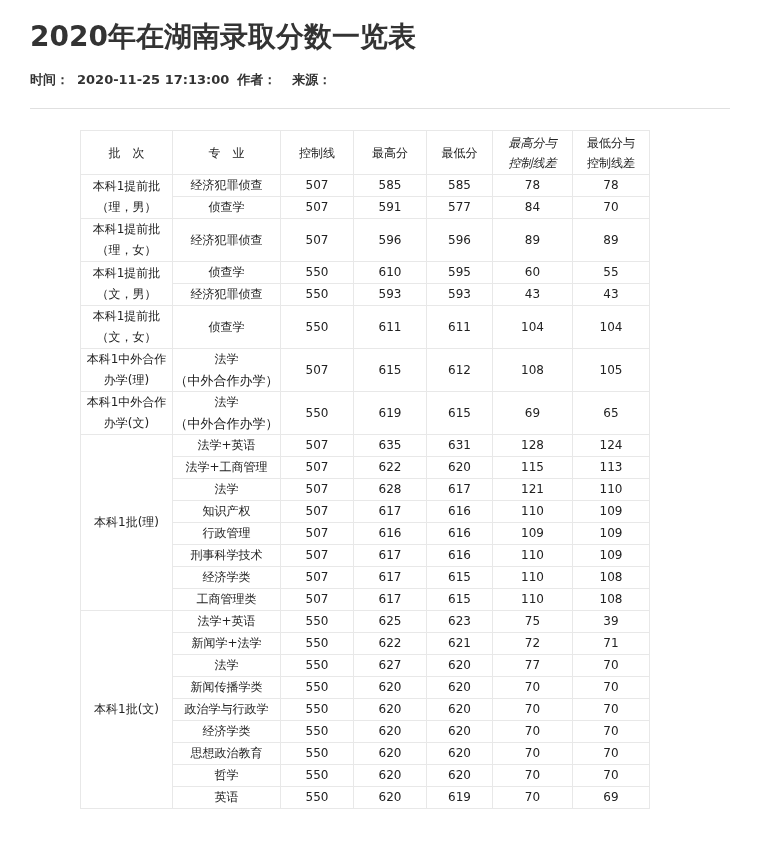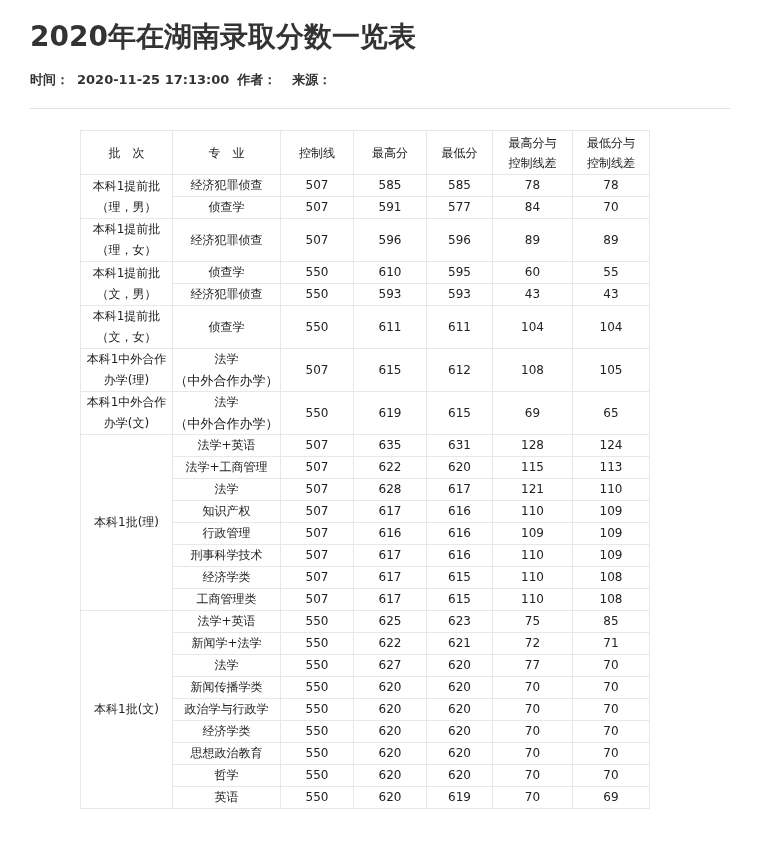--- a/index.html
+++ b/index.html
@@ -37,21 +37,21 @@
     padding: 0; font-weight: normal;
     line-height: 21px;
   }
   table.scores th { height: 43px; line-height: 20px; }
   table.scores td { height: 21px; }
   .c0 { width: 91px; }
   .c1 { width: 107px; }
   .c2 { width: 72px; }
   .c3 { width: 72px; }
   .c4 { width: 65px; margin-left: 13px; }
-  .c5 { width: 79px; }
+  .c5 { width: 79px; font-style: italic; }
   .c6 { width: 76px; margin-left: 11px; }
   .batch-cell { line-height: 21px; margin-top: 8px; }
   .major-sub { display: block; font-size: 13px; }
 </style>
 </head>
 <body>
 
 <h1 class="title">2020年在湖南录取分数一览表</h1>
 
 <div class="meta"><span>时间：</span><span>2020-11-25 17:13:00</span><span>作者：</span><span></span><span>来源：</span><span></span></div>
@@ -206,21 +206,21 @@
         <td>110</td>
         <td>108</td>
       </tr>
       <tr>
         <td rowspan="9" class="batch-cell"><span>本科1批(文)</span></td>
         <td><span>法学+英语</span></td>
         <td>550</td>
         <td>625</td>
         <td>623</td>
         <td>75</td>
-        <td>85</td>
+        <td>39</td>
       </tr>
       <tr>
         <td><span>新闻学+法学</span></td>
         <td>550</td>
         <td>622</td>
         <td>621</td>
         <td>72</td>
         <td>71</td>
       </tr>
       <tr>

